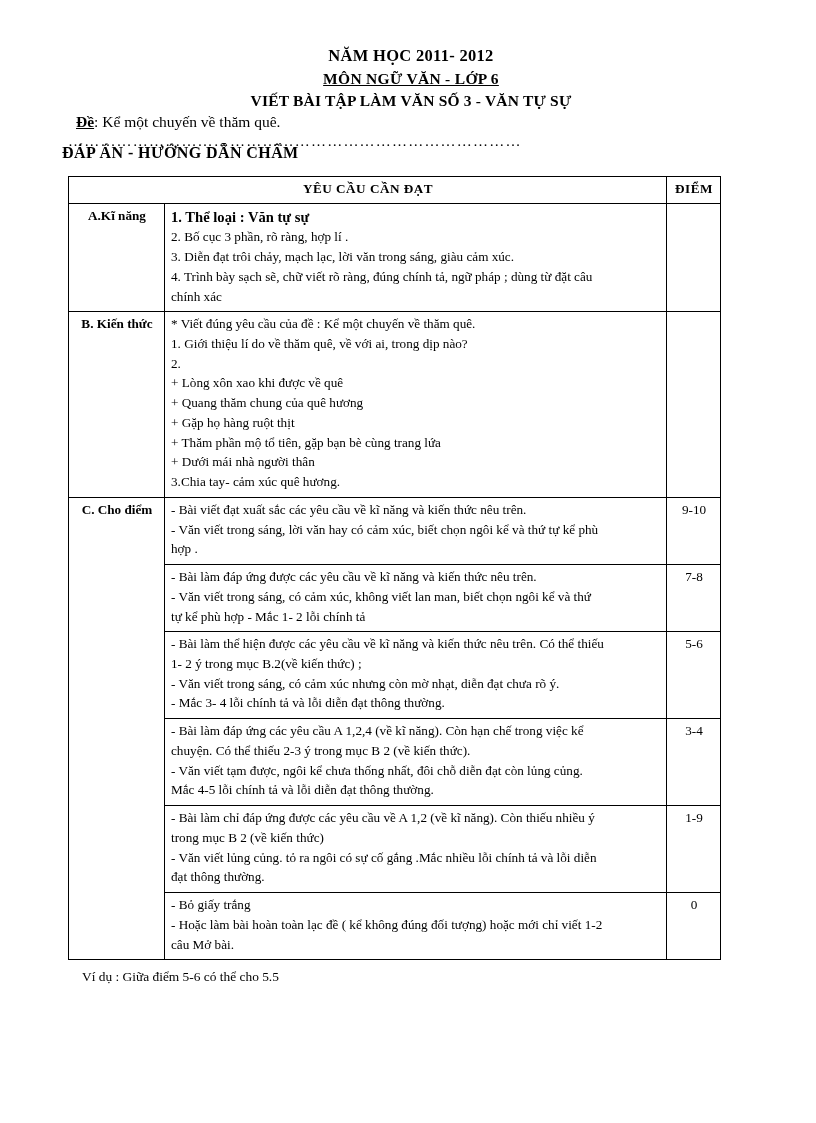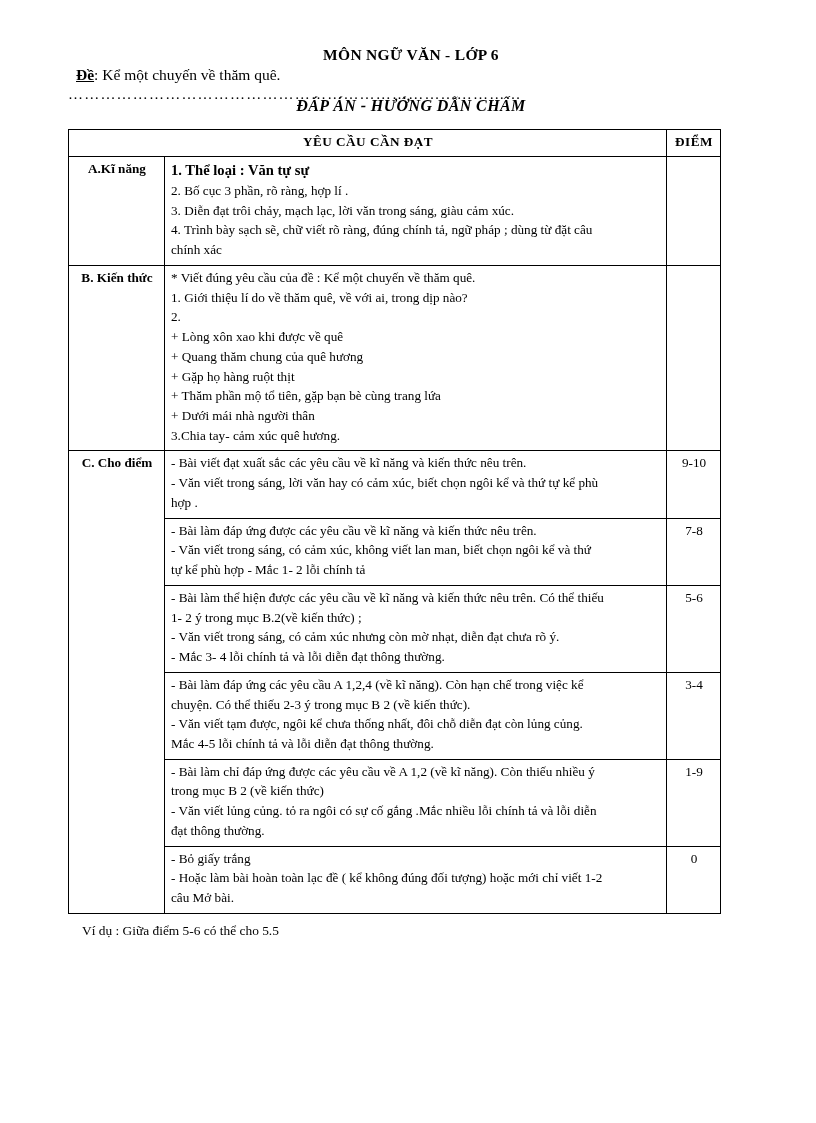--- a/index.html
+++ b/index.html
@@ -21,47 +21,45 @@
     padding: 44px 56px 20px 62px;
     position: relative;
   }
   .header {
     text-align: center;
     font-weight: bold;
     line-height: 1.45;
   }
   .header .line1 { font-size: 16.5px; letter-spacing: .3px; }
   .header .line2 { font-size: 15.5px; letter-spacing: .3px; }
-  .header .line3 { font-size: 15.5px; letter-spacing: .3px; }
+  .header .line3 { font-size: 15.5px; letter-spacing: .3px; text-decoration: underline; }
   .header .line4 { font-size: 15.5px; letter-spacing: .2px; }
 
   .de-line {
     margin-left: 14px;
     font-size: 15.5px;
   }
   .de-label {
     font-weight: bold;
     text-decoration: underline;
   }
   .dots {
     margin-top: 2px;
     margin-left: 6px;
     font-size: 15px;
     letter-spacing: 1.2px;
     color: #000;
     white-space: nowrap;
     overflow: hidden;
   }
   .dapan {
-    text-align: center;
     font-weight: bold;
     font-size: 16px;
     margin-top: -6px;
     letter-spacing: .4px;
-    font-style: italic;
   }
 
   table.main {
     margin-top: 14px;
     border-collapse: collapse;
     width: 652px;
     margin-left: 6px;
     table-layout: fixed;
   }
   table.main td, table.main th {
@@ -109,21 +107,23 @@
     line-height: 1.5;
   }
   .note .vd { margin-left: 14px; display: block; }
 </style>
 </head>
 <body>
 
 <div class="page">
 
   <div class="header">
+    <div class="line1">NĂM HỌC 2011- 2012</div>
     <div class="line3">MÔN NGỮ VĂN -  LỚP 6</div>
+    <div class="line4">VIẾT BÀI TẬP LÀM VĂN SỐ 3  -  VĂN TỰ SỰ</div>
   </div>
 
   <div class="de-line">
     <span class="de-label">Đề</span><span>: Kể một chuyến về thăm quê.</span>
   </div>
 
   <div class="dots">…………………………………………………………………………</div>
 
   <div class="dapan">ĐÁP ÁN  -  HƯỚNG DẪN CHẤM</div>
 

